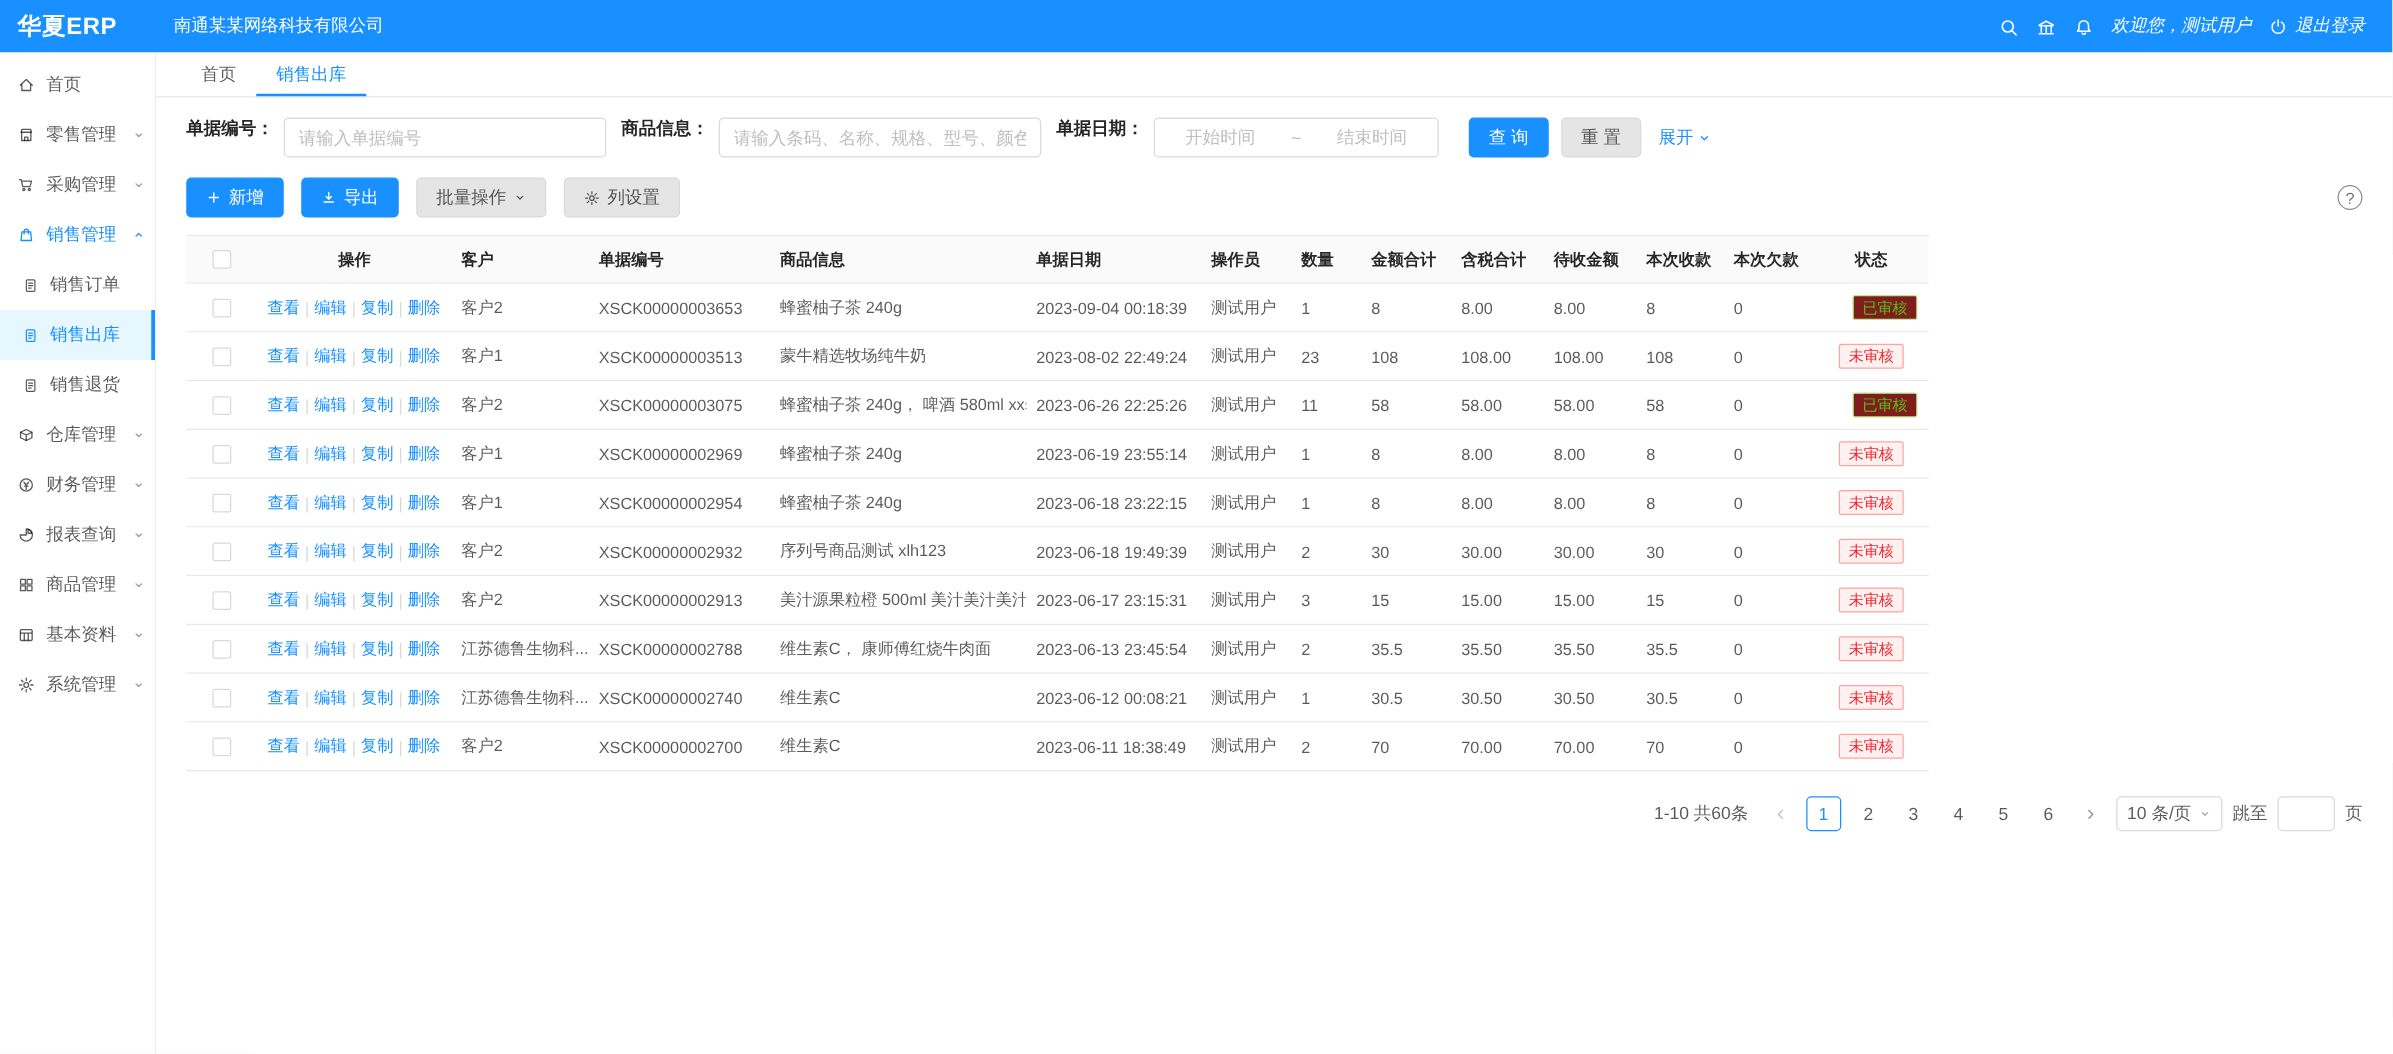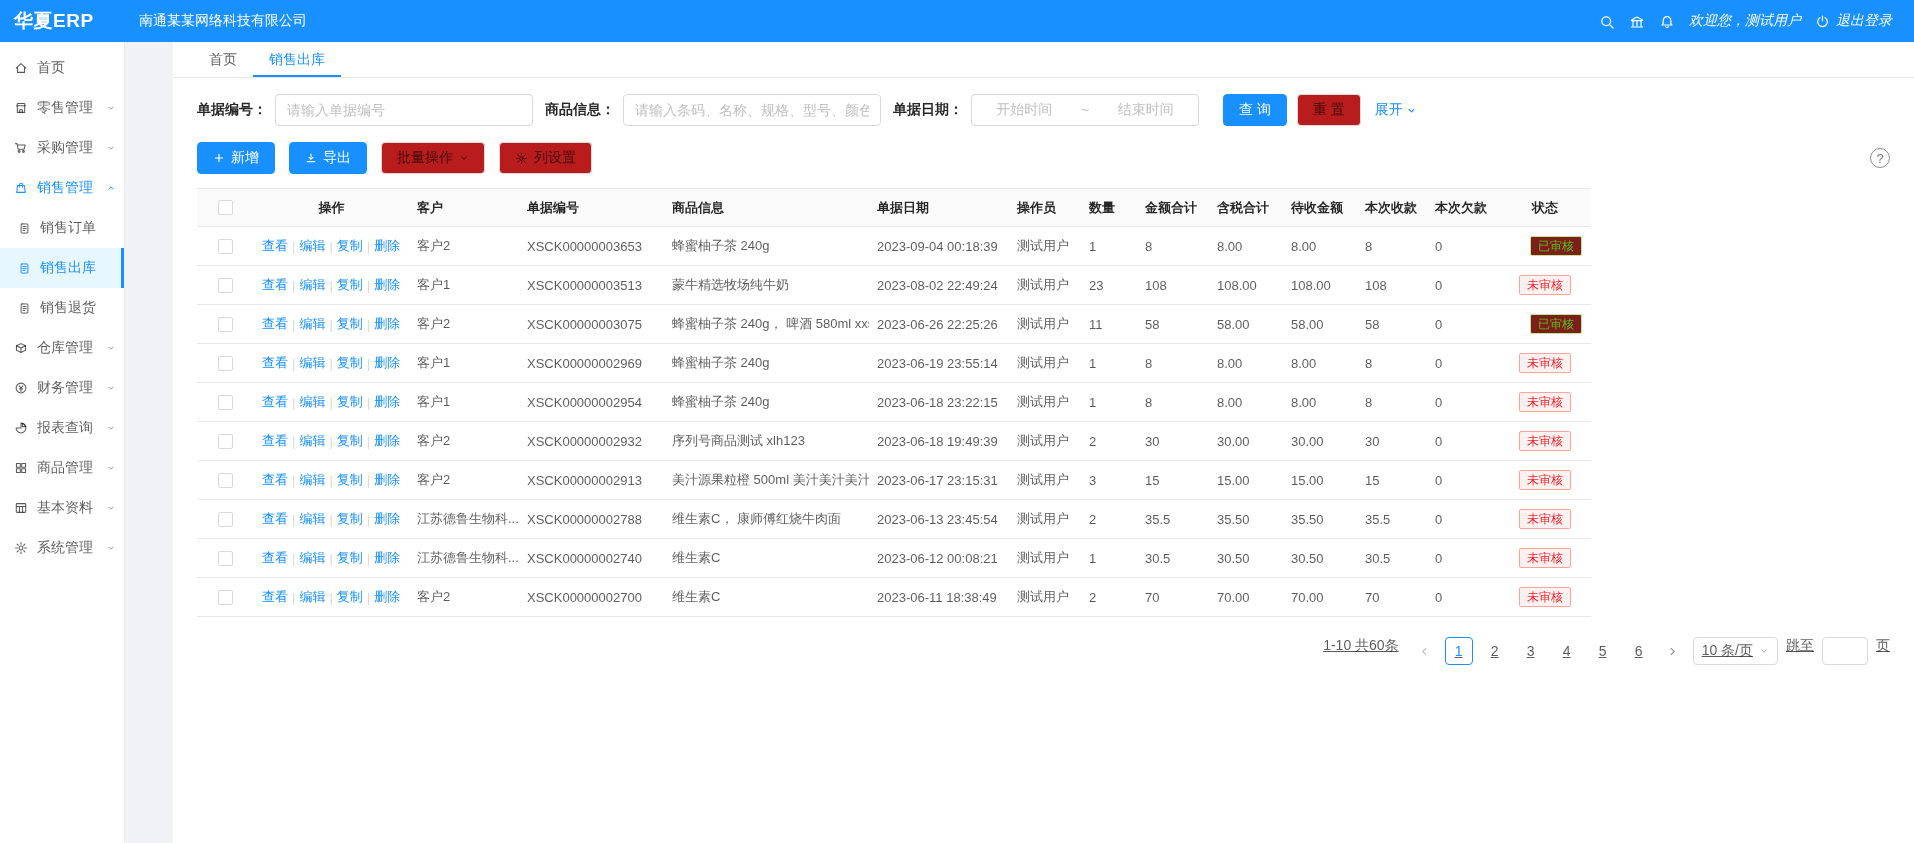--- a/index.html
+++ b/index.html
@@ -11,47 +11,47 @@
 
   
   .topbar { flex:0 0 42px; background:#1890ff; color:#fff; display:flex; align-items:center; }
   .logo { width:125px; padding-left:14px; font-size:19px; font-weight:bold; letter-spacing:.5px; white-space:nowrap; }
   .company { margin-left:14px; font-size:14px; }
   .top-right { margin-left:auto; display:flex; align-items:flex-end; gap:14px; padding-right:22px;font-style:italic; }
   .hicon { display:flex; align-items:center; cursor:pointer; color:#fff; }
   .logout { display:flex; align-items:center; gap:6px; cursor:pointer; }
 
   
-  .frame { flex:1; display:flex; min-height:0;gap:48px; }
+  .frame { flex:1; display:flex; min-height:0; }
   .sidebar { width:125px; background:#fff; border-right:1px solid #ececec; padding-top:6px; flex:0 0 125px; }
   .side-item { height:40px; display:flex; align-items:center; padding:0 8px 0 14px; cursor:pointer; color:rgba(0,0,0,.65); font-size:14px; white-space:nowrap; }
   .side-item .slabel { margin-left:9px; }
   .side-item .chev { margin-left:auto; color:rgba(0,0,0,.4); }
   .side-item.parent-active { color:#1890ff; }
   .side-item.parent-active .chev { color:#1890ff; }
   .sub-item { padding-left:18px; }
   .sub-item.active { background:#e6f7ff; color:#1890ff; border-right:3px solid #1890ff; }
 
   .main { flex:1; background:#fff; min-width:0; position:relative; }
 
   
   .tabbar { height:36px; border-bottom:1px solid #e8e8e8; display:flex; padding-left:20px; }
   .tab { padding:0 16px; line-height:34px; font-size:14px; cursor:pointer; color:rgba(0,0,0,.65); }
   .tab.active { color:#1890ff; border-bottom:2px solid #1890ff; }
 
   
   .filters { display:flex; align-items:center; margin:16px 24px 0 24px; }
-  .fgroup { display:flex; align-items:center; margin-right:12px; }
+  .fgroup { display:flex; align-items:flex-start; margin-right:12px; }
   .flabel { font-weight:bold; color:rgba(0,0,0,.85); margin-right:8px; white-space:nowrap; }
   .finput { height:32px; width:258px; border:1px solid #d9d9d9; border-radius:4px; padding:0 11px; font-size:14px; color:rgba(0,0,0,.65); outline:none; font-family:inherit; }
   .finput::placeholder { color:#bfbfbf; }
   .daterange { height:32px; width:228px; border:1px solid #d9d9d9; border-radius:4px; display:flex; align-items:center; justify-content:space-around; cursor:pointer; padding:0 10px; }
   .daterange .ph { color:#bfbfbf; }
   .daterange .dsep { color:#bfbfbf; }
-  .btn { height:32px; border:1px solid #d9d9d9; border-radius:4px; background:#b91c1c; color:rgba(0,0,0,.65); font-size:14px; padding:0 15px; cursor:pointer; display:inline-flex; align-items:center; gap:6px; font-family:inherit; white-space:nowrap; }
+  .btn { height:32px; border:1px solid #d9d9d9; border-radius:4px; background:#e5e5e5; color:rgba(0,0,0,.65); font-size:14px; padding:0 15px; cursor:pointer; display:inline-flex; align-items:center; gap:6px; font-family:inherit; white-space:nowrap; }
   .btn.primary { background:#1890ff; border-color:#1890ff; color:#fff; }
   .btn-search { margin-left:12px; }
   .btn-reset { margin-left:10px; }
   .expand { margin-left:14px; color:#1890ff; display:flex; align-items:center; gap:3px; cursor:pointer; white-space:nowrap; }
 
   
   .toolbar { display:flex; align-items:center; gap:14px; margin:16px 24px 14px 24px; }
   .help { margin-left:auto; width:20px; height:20px; border:1px solid rgba(0,0,0,.45); border-radius:50%; display:flex; align-items:center; justify-content:center; font-size:13px; color:rgba(0,0,0,.55); cursor:pointer; }
 
   
@@ -75,21 +75,21 @@
   .c-debt{width:72px;}
   .c-status{width:92px; justify-content:center;}
   .checkbox { width:15px; height:15px; border:1px solid #d9d9d9; border-radius:2px; background:#fff; cursor:pointer; display:inline-block; }
   .action { color:#1890ff; cursor:pointer; text-decoration:none; }
   .asep { color:#d9d9d9; margin:0 4px; }
   .badge { font-size:12px; line-height:18px; padding:0 7px; border-radius:2px; border:1px solid transparent; }
   .badge.approved { color:#52c41a; border-color:#b7eb8f; background:#7f1d1d;margin-left:22px; }
   .badge.unaudited { color:#f5222d; border-color:#ffa39e; background:#fff1f0; }
 
   
-  .pagination { display:flex; justify-content:flex-end; gap:8px; margin:20px 24px 0 24px; font-size:14px; color:rgba(0,0,0,.65);text-decoration:underline; }
+  .pagination { display:flex; align-items:center; justify-content:flex-end; gap:8px; margin:20px 24px 0 24px; font-size:14px; color:rgba(0,0,0,.65); }
   .ptotal { margin-right:6px; }
   .parrow { width:24px; height:28px; display:flex; align-items:center; justify-content:center; cursor:pointer; color:rgba(0,0,0,.45); }
   .parrow.disabled { color:rgba(0,0,0,.25); cursor:default; }
   .pnum { min-width:28px; height:28px; line-height:26px; text-align:center; cursor:pointer; border:1px solid transparent; border-radius:4px; }
   .pnum.active { border-color:#1890ff; color:#1890ff; background:#fff; }
   .psize { height:28px; border:1px solid #d9d9d9; border-radius:4px; padding:0 8px; display:flex; align-items:center; gap:6px; cursor:pointer; background:#fff; }
   .psize .chev { color:rgba(0,0,0,.35); }
   .pjump { width:46px; height:28px; border:1px solid #d9d9d9; border-radius:4px; outline:none; padding:0 6px; font-family:inherit; }
 </style>
 </head>

